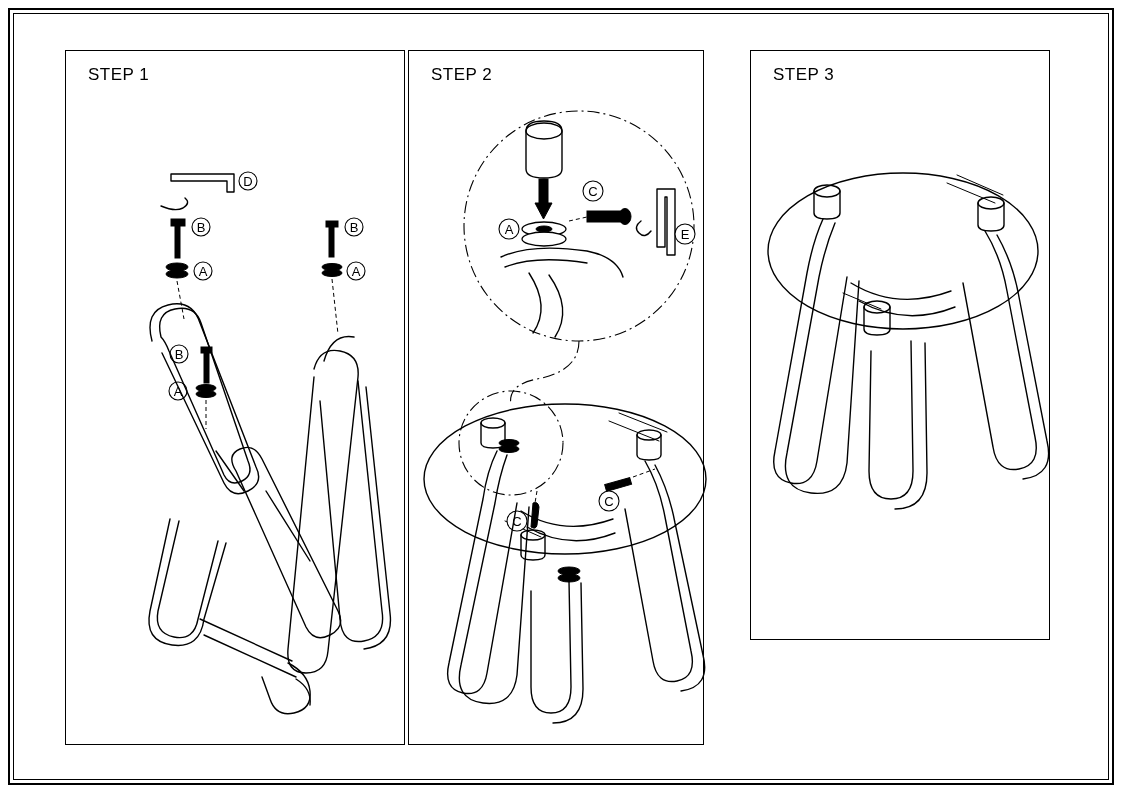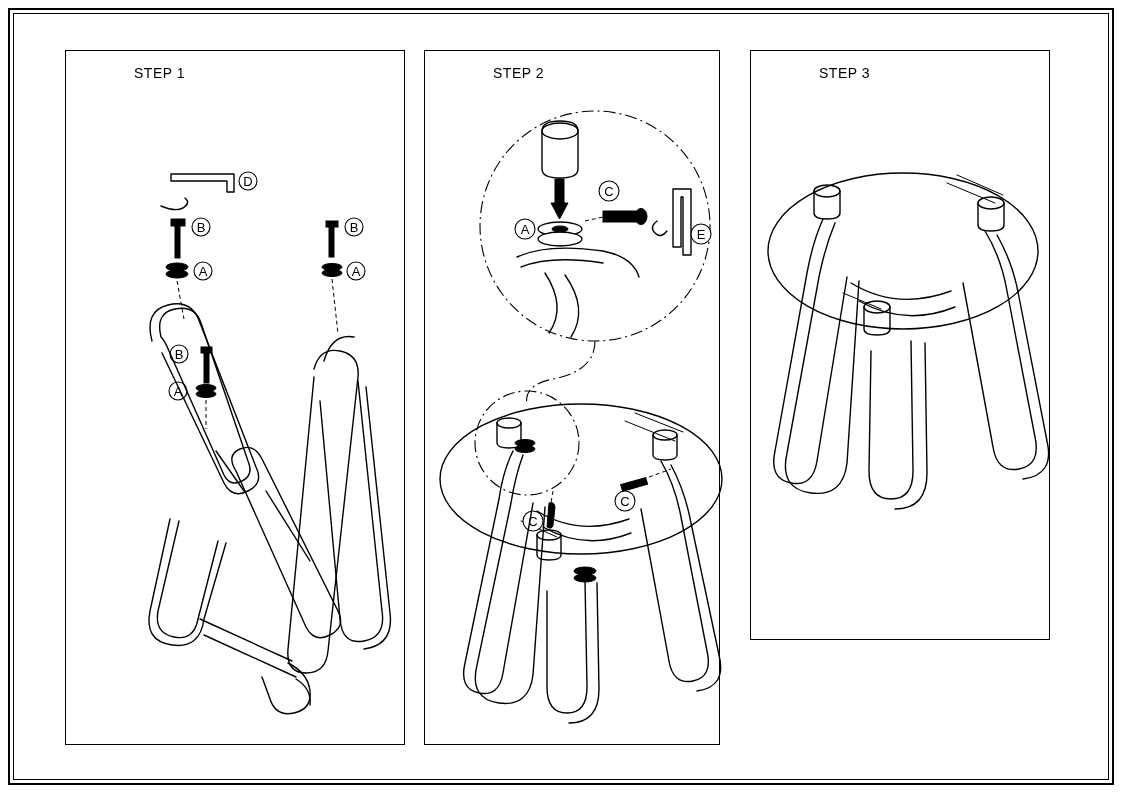--- a/index.html
+++ b/index.html
@@ -37,27 +37,26 @@
   .panel {
     position: absolute;
     border: 1px solid #000;
     box-sizing: border-box;
     background: #fff;
   }
   .panel-title {
     position: absolute;
     left: 22px;
     top: 14px;
-    font-size: 14px;
+    font-size: 17px;
     letter-spacing: 0.5px;
-    margin-left: 46px;
   }
 
   #panel1 { left: 65px;  top: 50px; width: 340px; height: 695px; }
-  #panel2 { left: 424px; top: 50px; width: 296px; height: 695px; }
+  #panel2 { left: 408px; top: 50px; width: 296px; height: 695px; }
   #panel3 { left: 750px; top: 50px; width: 300px; height: 590px; }
 
   svg { display: block; overflow: visible; }
   .ln { fill: none; stroke: #000; stroke-width: 1.4; stroke-linecap: round; stroke-linejoin: round; }
   .ln-thin { fill: none; stroke: #000; stroke-width: 1; stroke-linecap: round; stroke-linejoin: round; }
   .dash { fill: none; stroke: #000; stroke-width: 1; stroke-dasharray: 4 3; }
   .dashdot { fill: none; stroke: #000; stroke-width: 1.1; stroke-dasharray: 12 4 2 4; }
   .fillblk { fill: #000; stroke: #000; stroke-width: 1; }
   .fillwht { fill: #fff; stroke: #000; stroke-width: 1.3; }
   .lbl {

